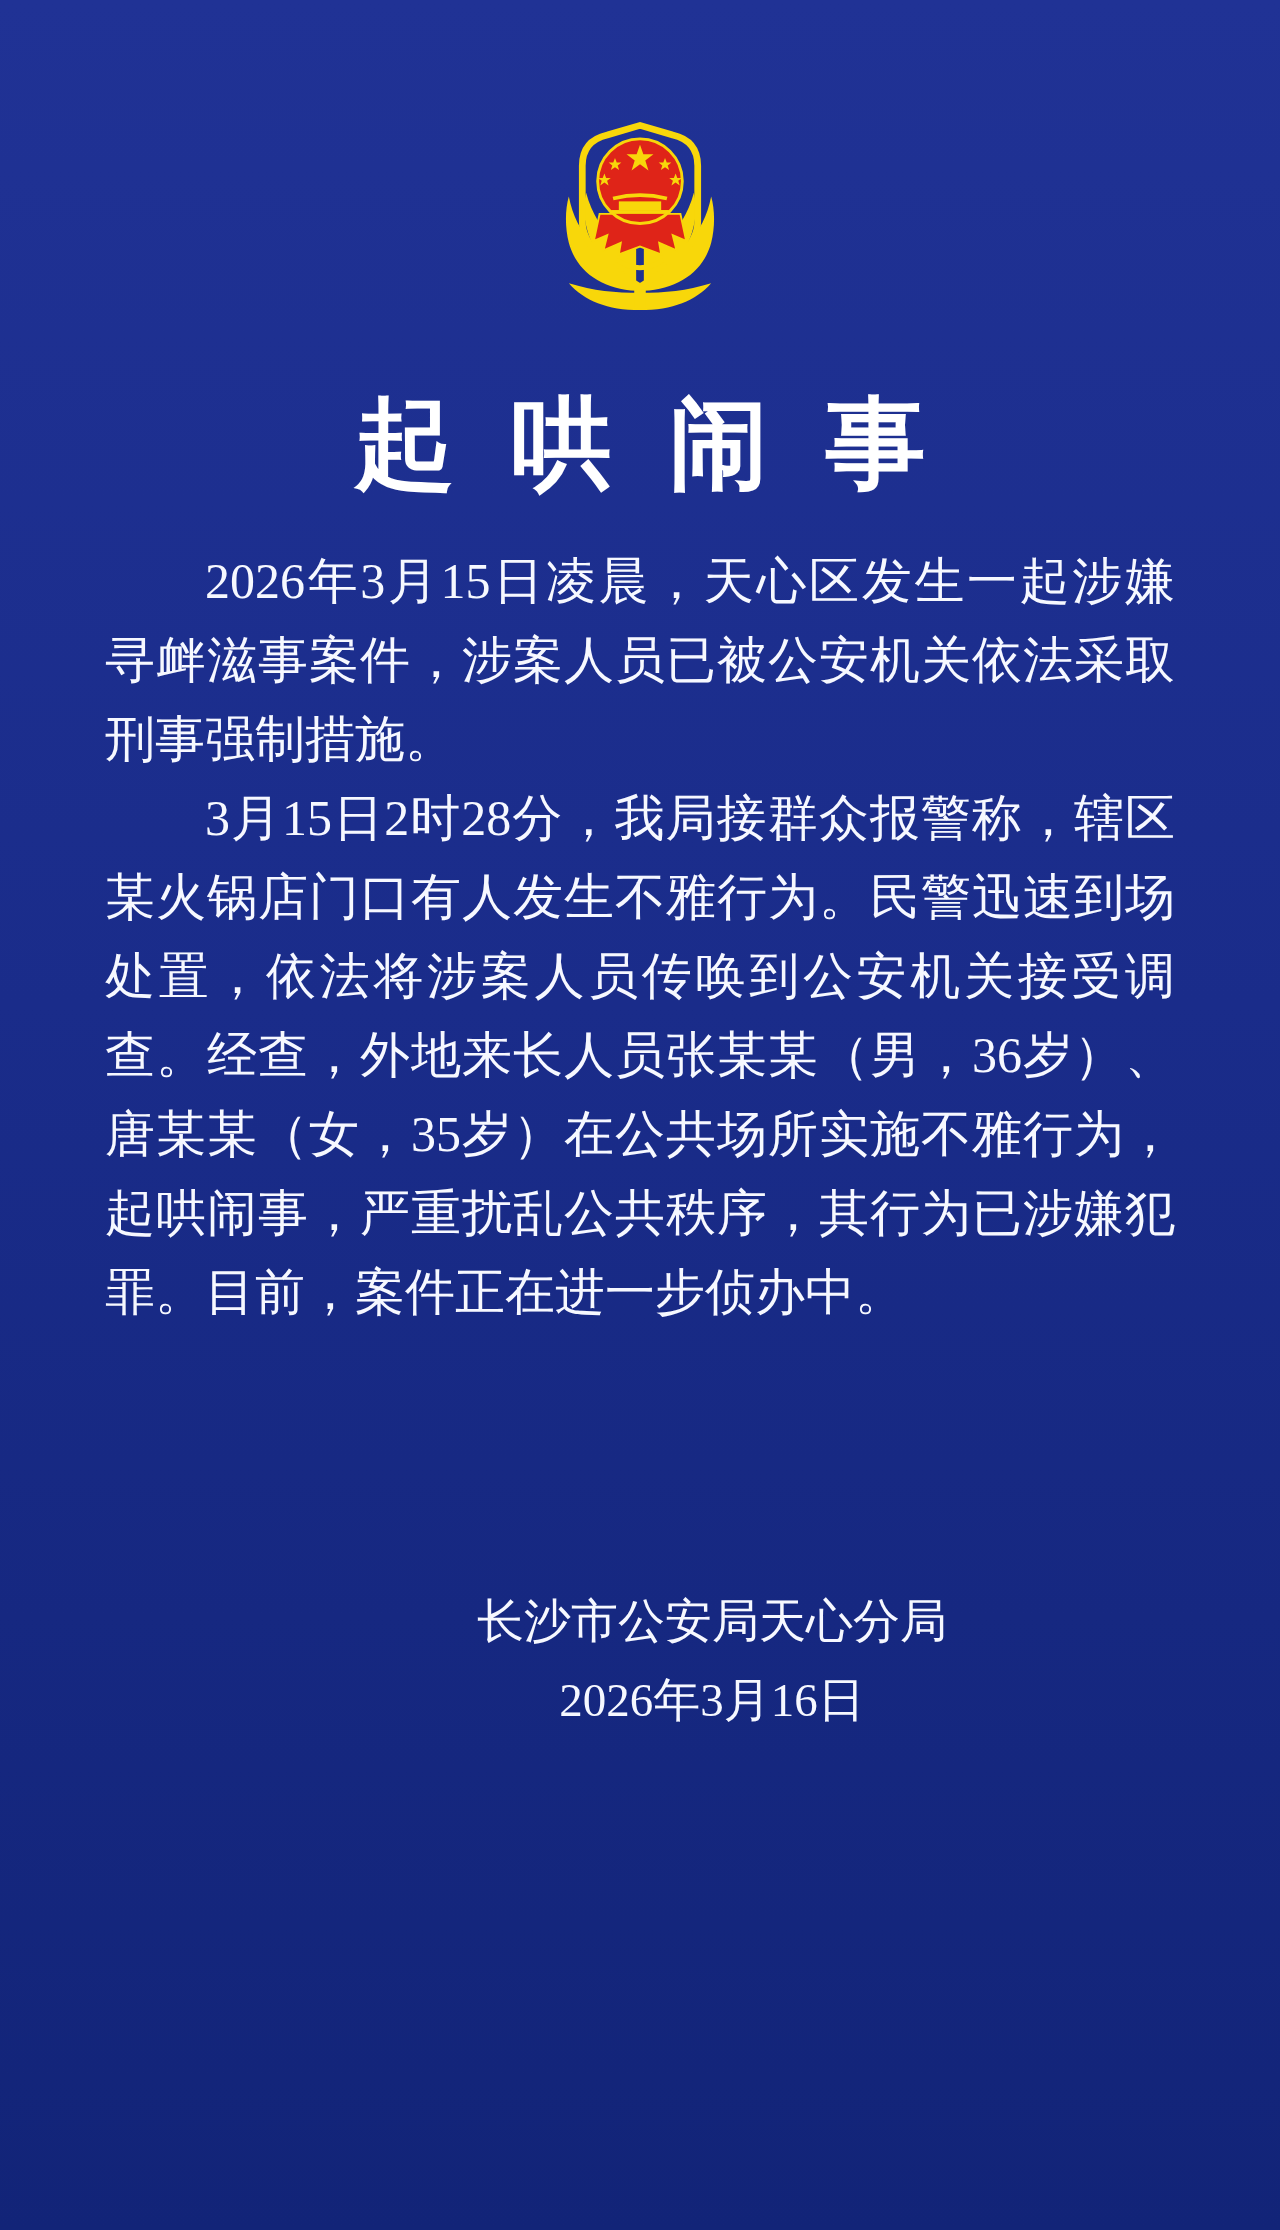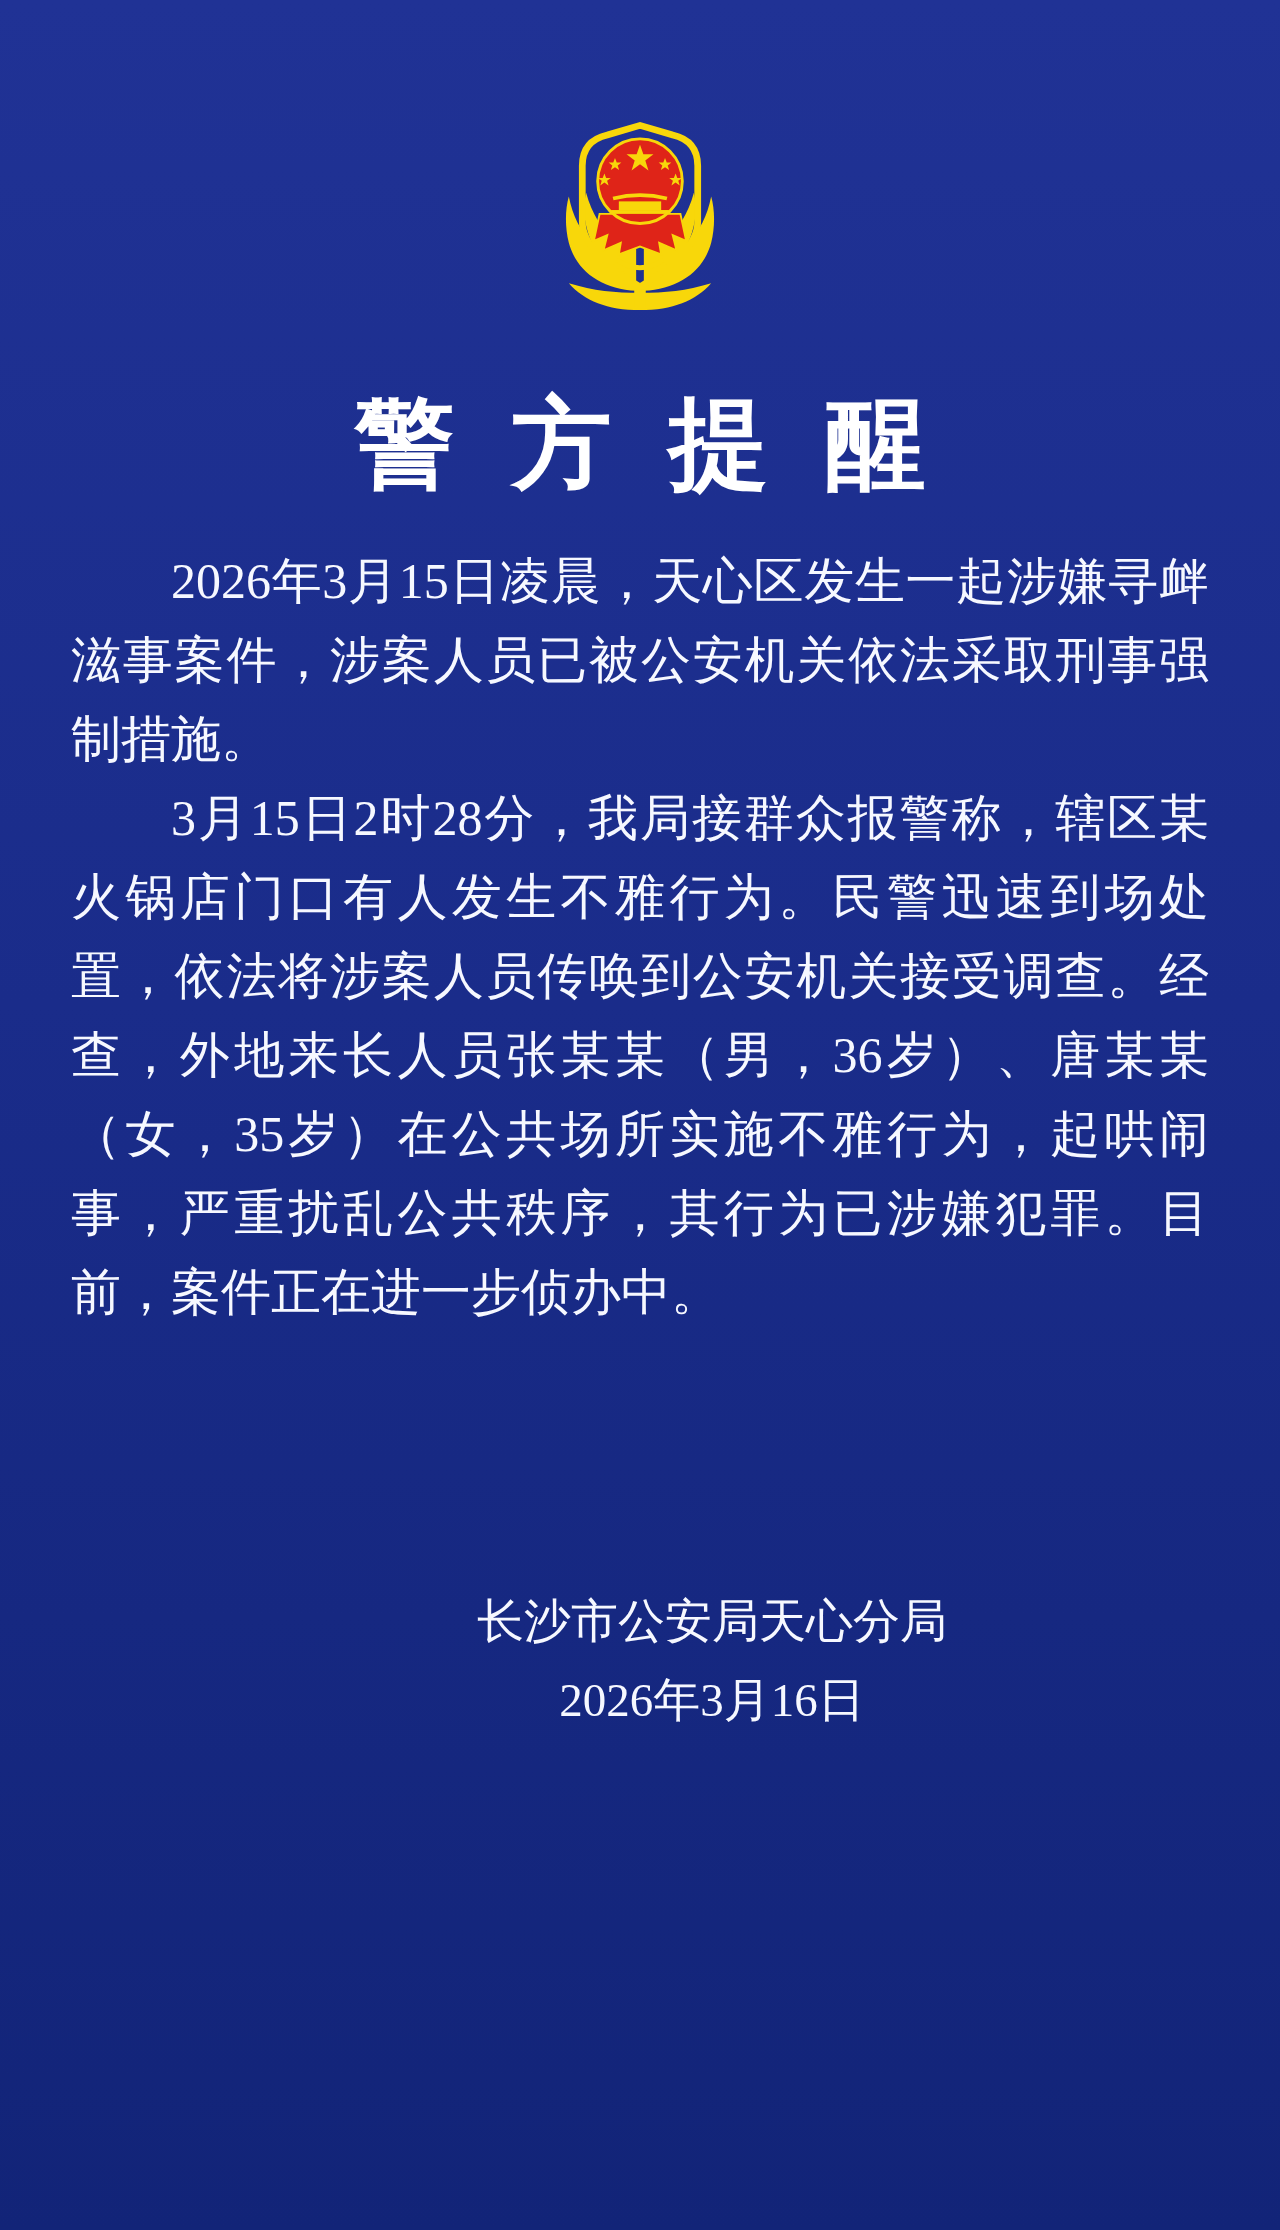--- a/index.html
+++ b/index.html
@@ -27,21 +27,21 @@
     line-height: 110px;
     font-weight: bold;
     color: #ffffff;
     text-align: center;
     letter-spacing: 57px;
     text-indent: 57px;
     white-space: nowrap;
   }
   .body-text {
     margin-top: 42px;
-    padding: 0 71px;
+    padding: 0 105px;
   }
   .body-text p {
     margin: 0;
     color: #f6f8ff;
     font-size: 50px;
     line-height: 79px;
     text-indent: 2em;
     text-align: justify;
   }
   .sign-block {
@@ -88,21 +88,21 @@
     <path fill="#f8d70a" d="M63,66 L64.8,70.6 L69.6,70.6 L65.8,73.6 L67.3,78.4 L63,75.4 L58.7,78.4 L60.2,73.6 L56.4,70.6 L61.2,70.6 Z"></path>
     <path fill="#f8d70a" d="M137,66 L138.8,70.6 L143.6,70.6 L139.8,73.6 L141.3,78.4 L137,75.4 L132.7,78.4 L134.2,73.6 L130.4,70.6 L135.2,70.6 Z"></path>
 
     <path d="M72,92 Q100,85 128,92" fill="none" stroke="#f8d70a" stroke-width="4"></path>
     <rect x="78" y="95" width="44" height="9" fill="#f8d70a"></rect>
     <rect x="70" y="104" width="60" height="4" fill="#f8d70a"></rect>
 
     <path d="M76,156 Q100,172 124,156" fill="none" stroke="#f8d70a" stroke-width="5"></path>
   </svg>
 
-  <h1 class="title">警方提醒</h1>
+  <h1 class="title">起哄闹事</h1>
 
   <div class="body-text">
     <p>2026年3月15日凌晨，天心区发生一起涉嫌寻衅滋事案件，涉案人员已被公安机关依法采取刑事强制措施。</p>
     <p>3月15日2时28分，我局接群众报警称，辖区某火锅店门口有人发生不雅行为。民警迅速到场处置，依法将涉案人员传唤到公安机关接受调查。经查，外地来长人员张某某（男，36岁）、唐某某（女，35岁）在公共场所实施不雅行为，起哄闹事，严重扰乱公共秩序，其行为已涉嫌犯罪。目前，案件正在进一步侦办中。</p>
   </div>
 
   <div class="sign-block">
     <div>长沙市公安局天心分局</div>
     <div>2026年3月16日</div>
   </div>

